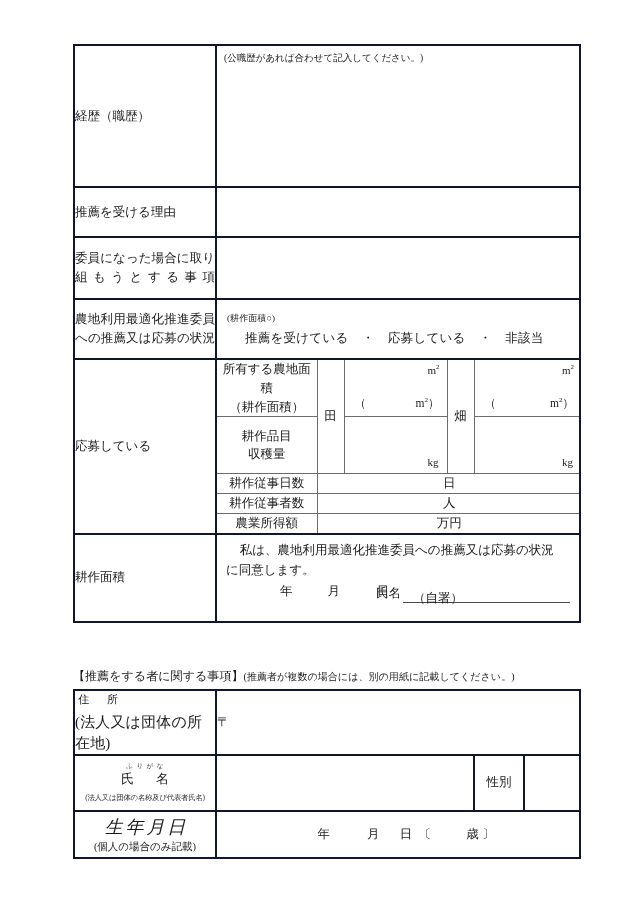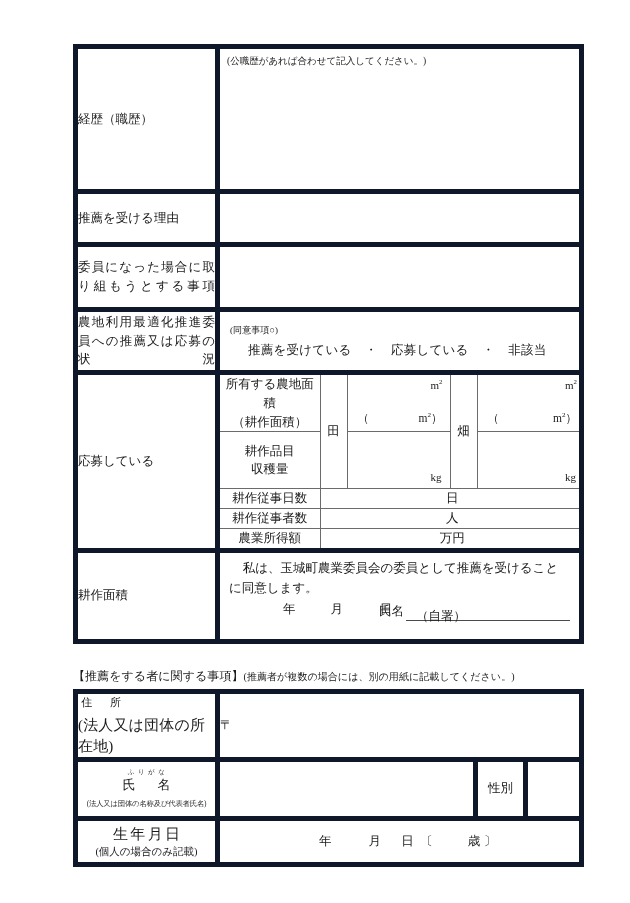--- a/index.html
+++ b/index.html
@@ -24,21 +24,21 @@
   }
 
   
   table.form {
     border-collapse: collapse;
     table-layout: fixed;
     width: 506px;
     background: #fff;
   }
   table.form td {
-    border: 5px solid #0f172a;
+    border: 2px solid #0f172a;
     vertical-align: middle;
     padding: 0;
     font-size: 12.5px;
     line-height: 1.5;
   }
 
   
   #upper-table-wrap {
     position: absolute;
     left: 73px;
@@ -220,21 +220,21 @@
     font-size: 7.4px;
     letter-spacing: -0.03em;
     margin-top: 5px;
     color: #2b2b2b;
   }
   .dob-stack {
     text-align: center;
     line-height: 1.4;
     padding: 3px 4px;
   }
-  .dob-main { font-size: 15px; letter-spacing: 0.16em; padding-left: 0.16em;}
+  .dob-main { font-size: 18px; letter-spacing: 0.16em; padding-left: 0.16em; font-style: italic;}
   .dob-sub  { font-size: 10.5px; }
   .dob-value {
     text-align: center;
     font-size: 12.5px;
     letter-spacing: 0.02em;
   }
   .dob-value span { display: inline-block; }
 </style>
 </head>
 <body>
@@ -263,21 +263,21 @@
         </tr>
 
         <tr>
           <td class="lbl-wrap" style="height:60px">委員になった場合に取り組もうとする事項</td>
           <td class="cell-pad"></td>
         </tr>
 
         <tr>
           <td class="lbl-wrap" style="height:58px">農地利用最適化推進委員への推薦又は応募の状況</td>
           <td>
-            <div class="choice-head">(同意事項○)</div>
+            <div class="choice-head">(耕作面積○)</div>
             <div class="choice-line">
               <span>推薦を受けている</span>
               <span class="sep">・</span>
               <span>応募している</span>
               <span class="sep">・</span>
               <span>非該当</span>
             </div>
           </td>
         </tr>
 
@@ -366,21 +366,21 @@
               </tbody>
             </table>
 
           </td>
         </tr>
 
         <tr>
           <td class="lbl-blockcenter" style="height:86px">耕作面積</td>
           <td style="vertical-align:top">
             <div class="consent">
-              <p class="indent">私は、玉城町農業委員会の委員として推薦を受けること</p>
+              <p class="indent">私は、農地利用最適化推進委員への推薦又は応募の状況</p>
               <p>に同意します。</p>
               <p class="datebar">
                 <span style="width:44px">年</span>
                 <span style="width:46px">月</span>
                 <span>日</span>
               </p>
               <div class="sig-row">
                 <span class="sig-label" style="padding-left:150px">氏名</span>
                 <span class="sig-rule"><span>（自署）</span></span>
               </div>

